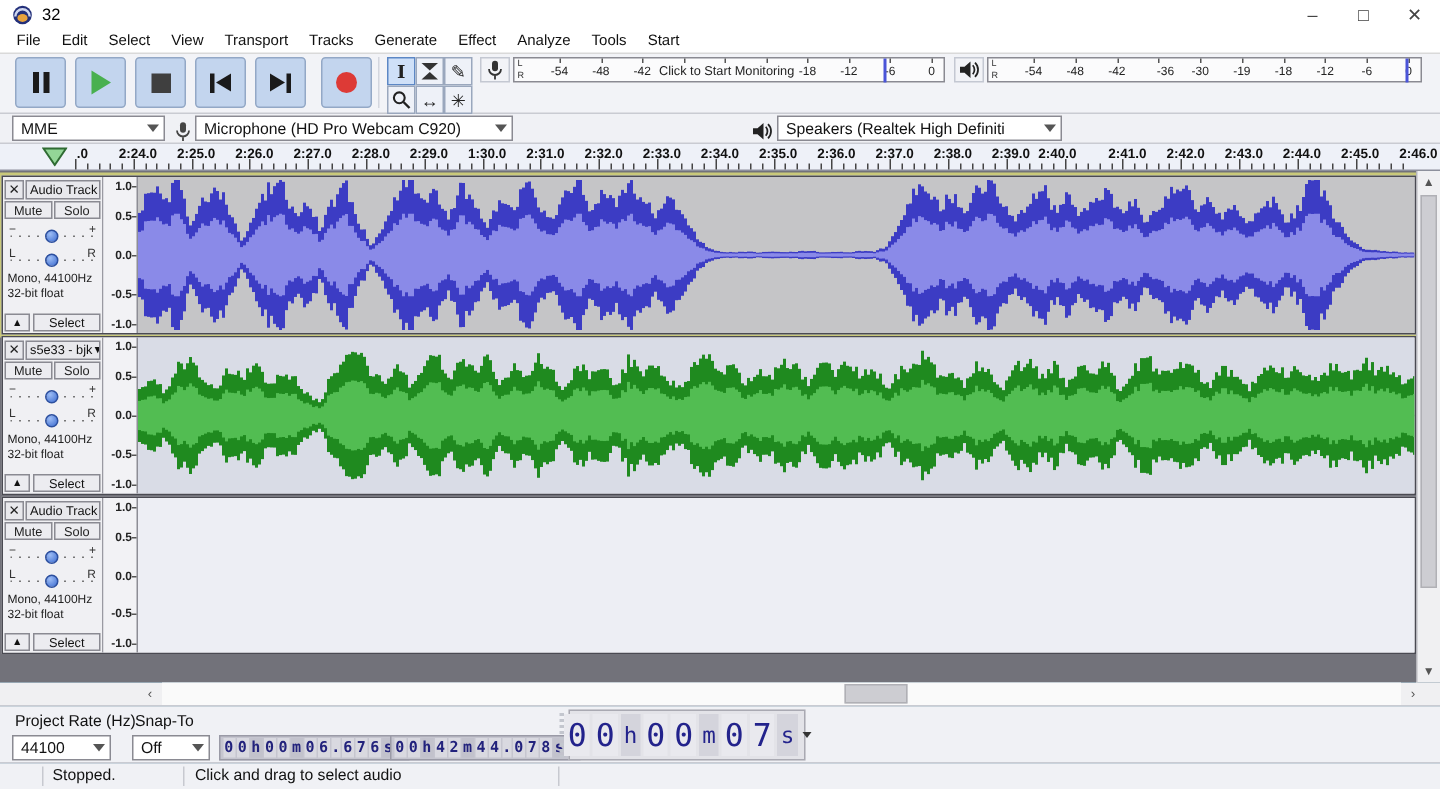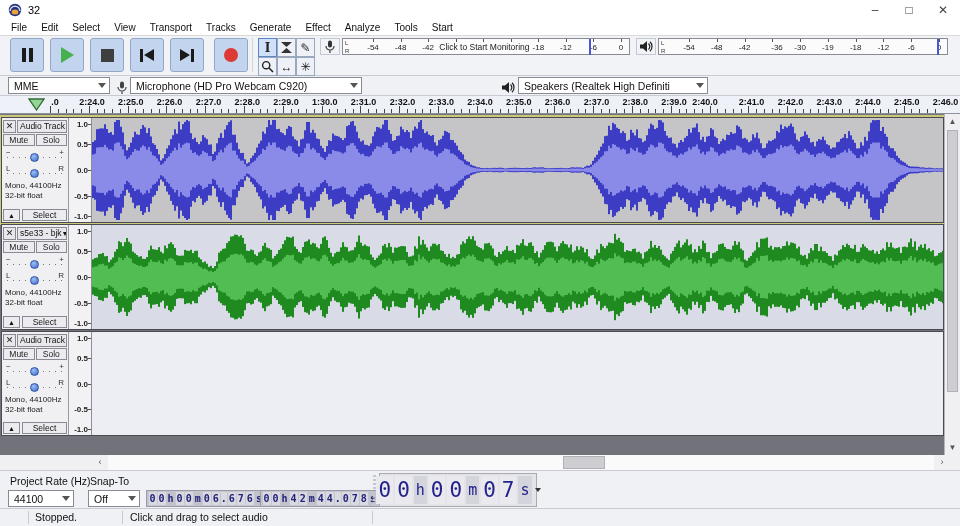--- a/index.html
+++ b/index.html
@@ -390,21 +390,21 @@
         <span>MME</span>
         <span class="chev"></span>
       </div>
     <div class="iconbtn" style="left:112px;top:3px;background:transparent">
       <svg width="10" height="14" viewBox="0 0 10 14">
           <rect x="3" y="0.5" width="4" height="7" rx="2" fill="#444"></rect>
           <path d="M1 6 a4 4 0 0 0 8 0" fill="none" stroke="#444" stroke-width="1.2"></path>
           <line x1="5" y1="10.5" x2="5" y2="13" stroke="#444" stroke-width="1.2"></line>
         </svg>
     </div>
-    <div class="combo" style="left:130px;width:232px">
+    <div class="combo" style="left:130px;width:212px">
         <span>Microphone (HD Pro Webcam C920)</span>
         <span class="chev"></span>
       </div>
     <div class="iconbtn" style="left:498px;top:3px;background:transparent">
       <svg width="14" height="13" viewBox="0 0 14 13">
           <polygon points="1,4.5 4,4.5 8,1 8,12 4,8.5 1,8.5" fill="#222"></polygon>
           <path d="M9.5 3.5 a4.5 4.5 0 0 1 0 6" fill="none" stroke="#222" stroke-width="1.2"></path>
           <path d="M11 1.8 a6.5 6.5 0 0 1 0 9.4" fill="none" stroke="#222" stroke-width="1.2"></path>
         </svg>
     </div>

